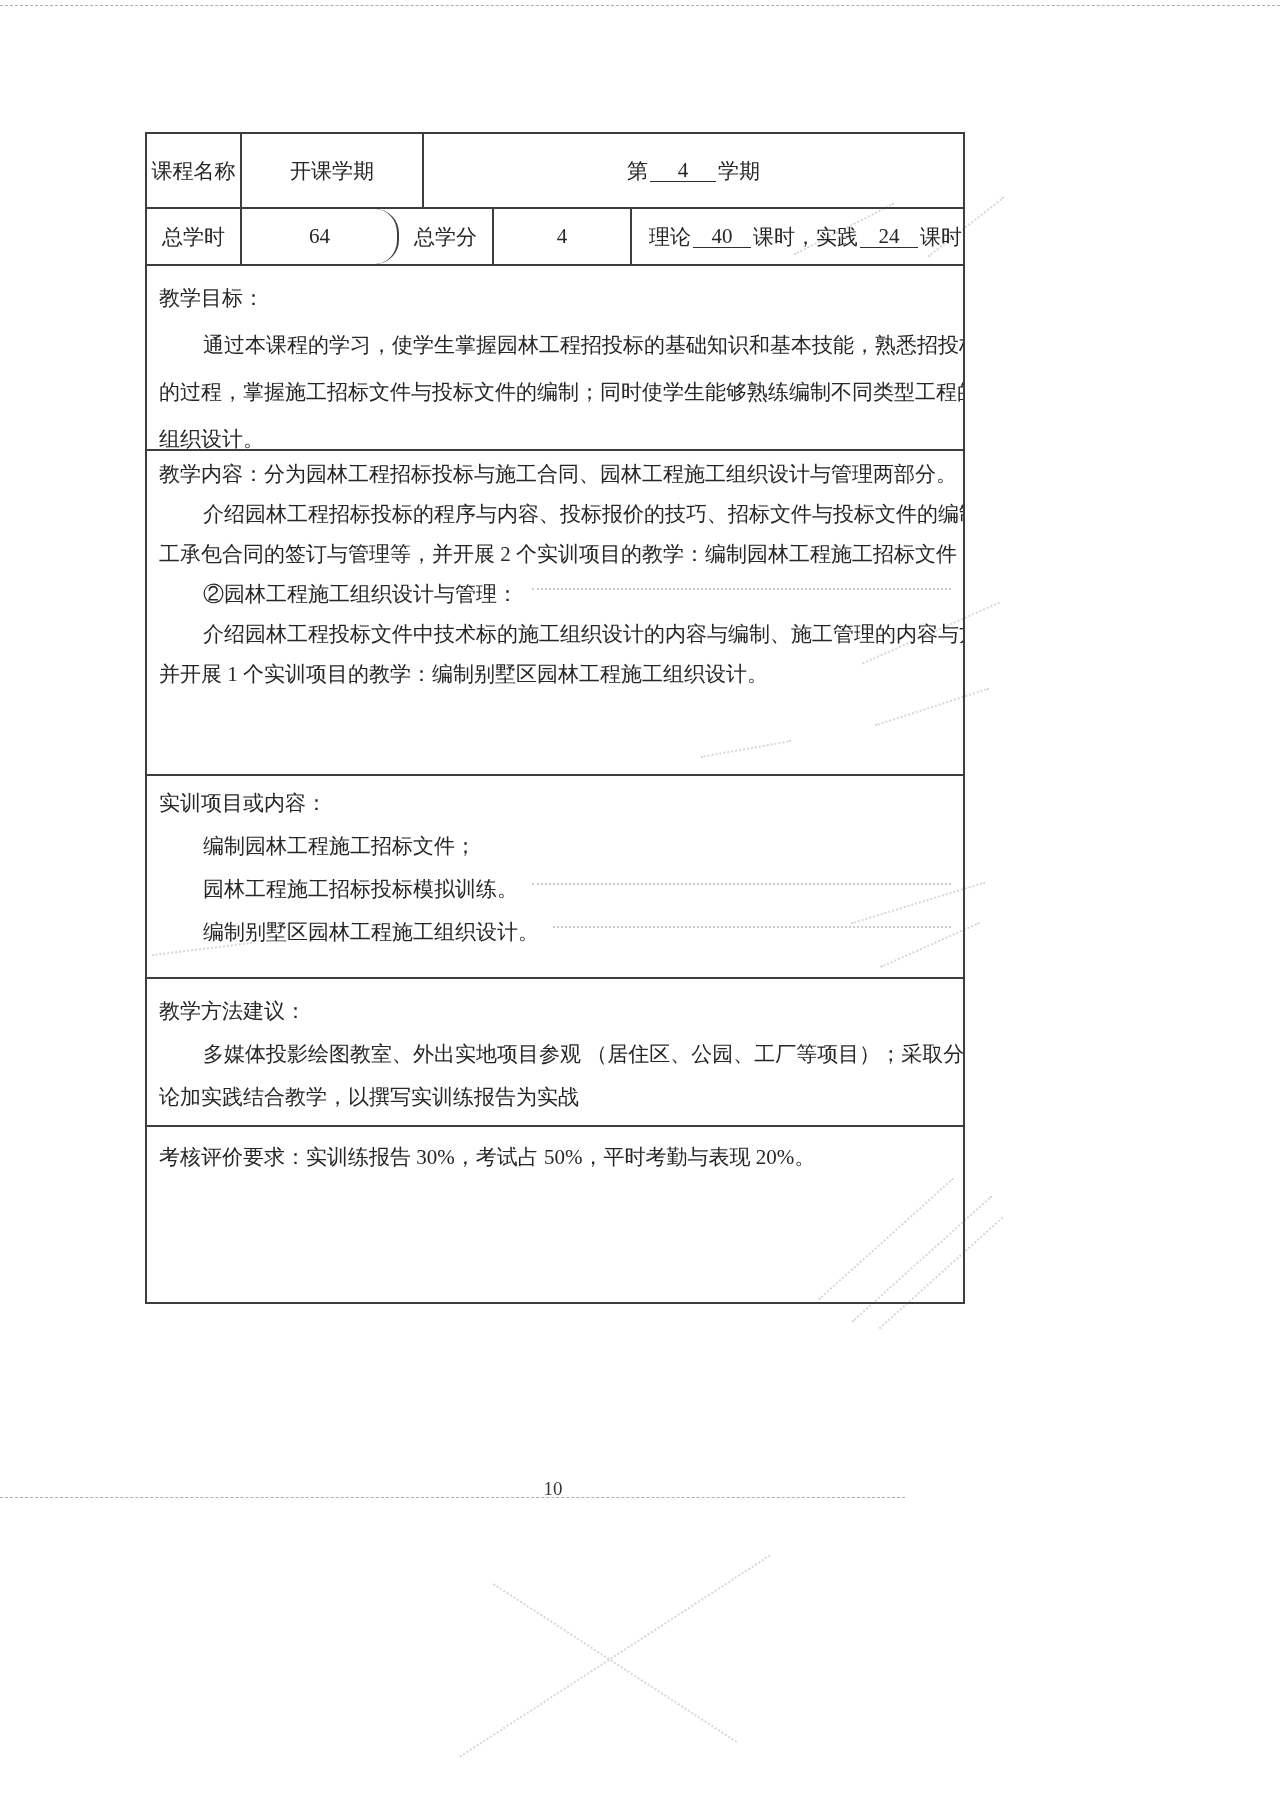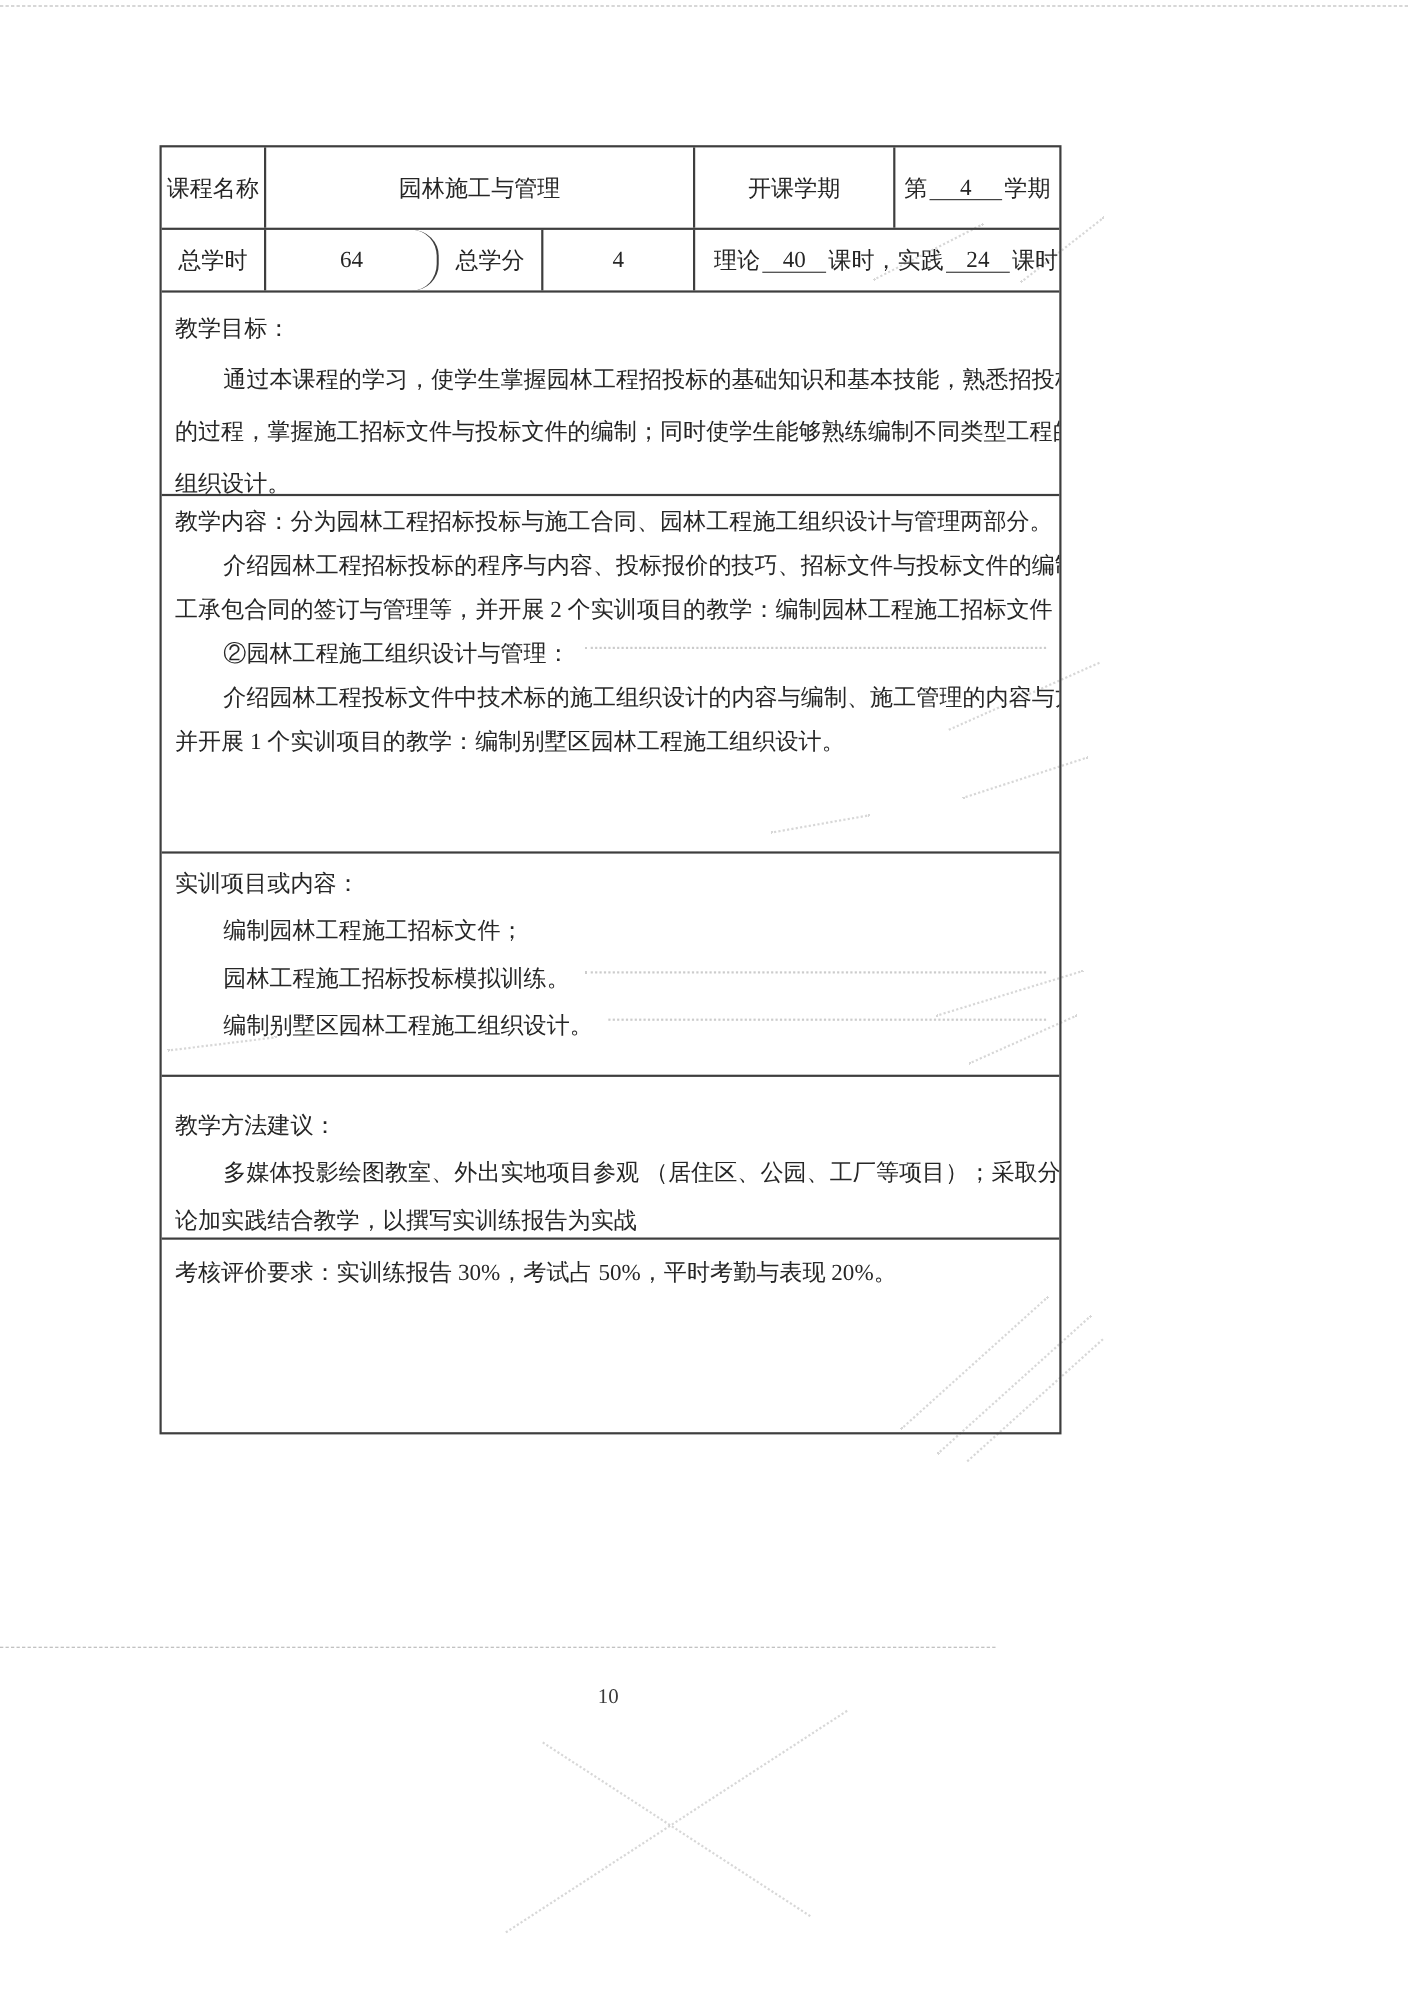--- a/index.html
+++ b/index.html
@@ -56,39 +56,39 @@
 
   .sec-obj { height:185px; padding-top:8px; }
   .sec-obj .ln { height:47px; }
 
   .sec-cnt { height:325px; padding-top:3px; }
   .sec-cnt .ln { height:40px; }
 
   .sec-prc { height:203px; padding-top:5px; }
   .sec-prc .ln { height:43px; }
 
-  .sec-mth { height:148px; padding-top:22px; }
+  .sec-mth { height:148px; padding-top:10px; }
   .sec-mth .ln { height:43px; }
 
   .sec-ass { height:177px; padding-top:10px; }
   .sec-ass .ln { height:40px; }
 
   
   .trail::after {
     content:""; flex:1;
     border-bottom:2px dotted #bcbcbc;
     margin:0 2px 10px 14px; opacity:.75;
   }
 
   
   .art { position:absolute; border-top:2px dotted #b8b8b8; opacity:.55; pointer-events:none; }
   .art.fine { border-top:1px dashed #9a9a9a; opacity:.8; }
 
   .page-number {
-    position:absolute; left:0; top:1532px; width:1106px;
+    position:absolute; left:0; top:1478px; width:1106px;
     text-align:center; font-size:19px; color:#3a3a3a;
   }
 </style>
 </head>
 <body>
 
 <div class="page">
 
   <div class="art fine" style="left:0;top:5px;width:1280px;"></div>
   <div class="art" style="left:788px;top:228px;width:112px;transform:rotate(-27deg);"></div>
@@ -103,21 +103,20 @@
   <div class="art" style="left:828px;top:1258px;width:188px;transform:rotate(-42deg);"></div>
   <div class="art" style="left:858px;top:1272px;width:166px;transform:rotate(-42deg);"></div>
   <div class="art" style="left:430px;top:1655px;width:370px;transform:rotate(-33deg);"></div>
   <div class="art" style="left:470px;top:1662px;width:290px;transform:rotate(33deg);"></div>
   <div class="art fine" style="left:0;top:1497px;width:905px;"></div>
 
   <div class="doc-table">
 
     <div class="trow r1">
       <div class="cell bordered c-label">课程名称</div>
-      <div class="cell bordered c-course">园林施工与管理</div>
       <div class="cell bordered c-sem">开课学期</div>
       <div class="cell c-semval">
         <span>第</span>
         <span class="blank wide">4</span>
         <span>学期</span>
       </div>
     </div>
 
     <div class="trow r2">
       <div class="cell bordered c-label">总学时</div>

